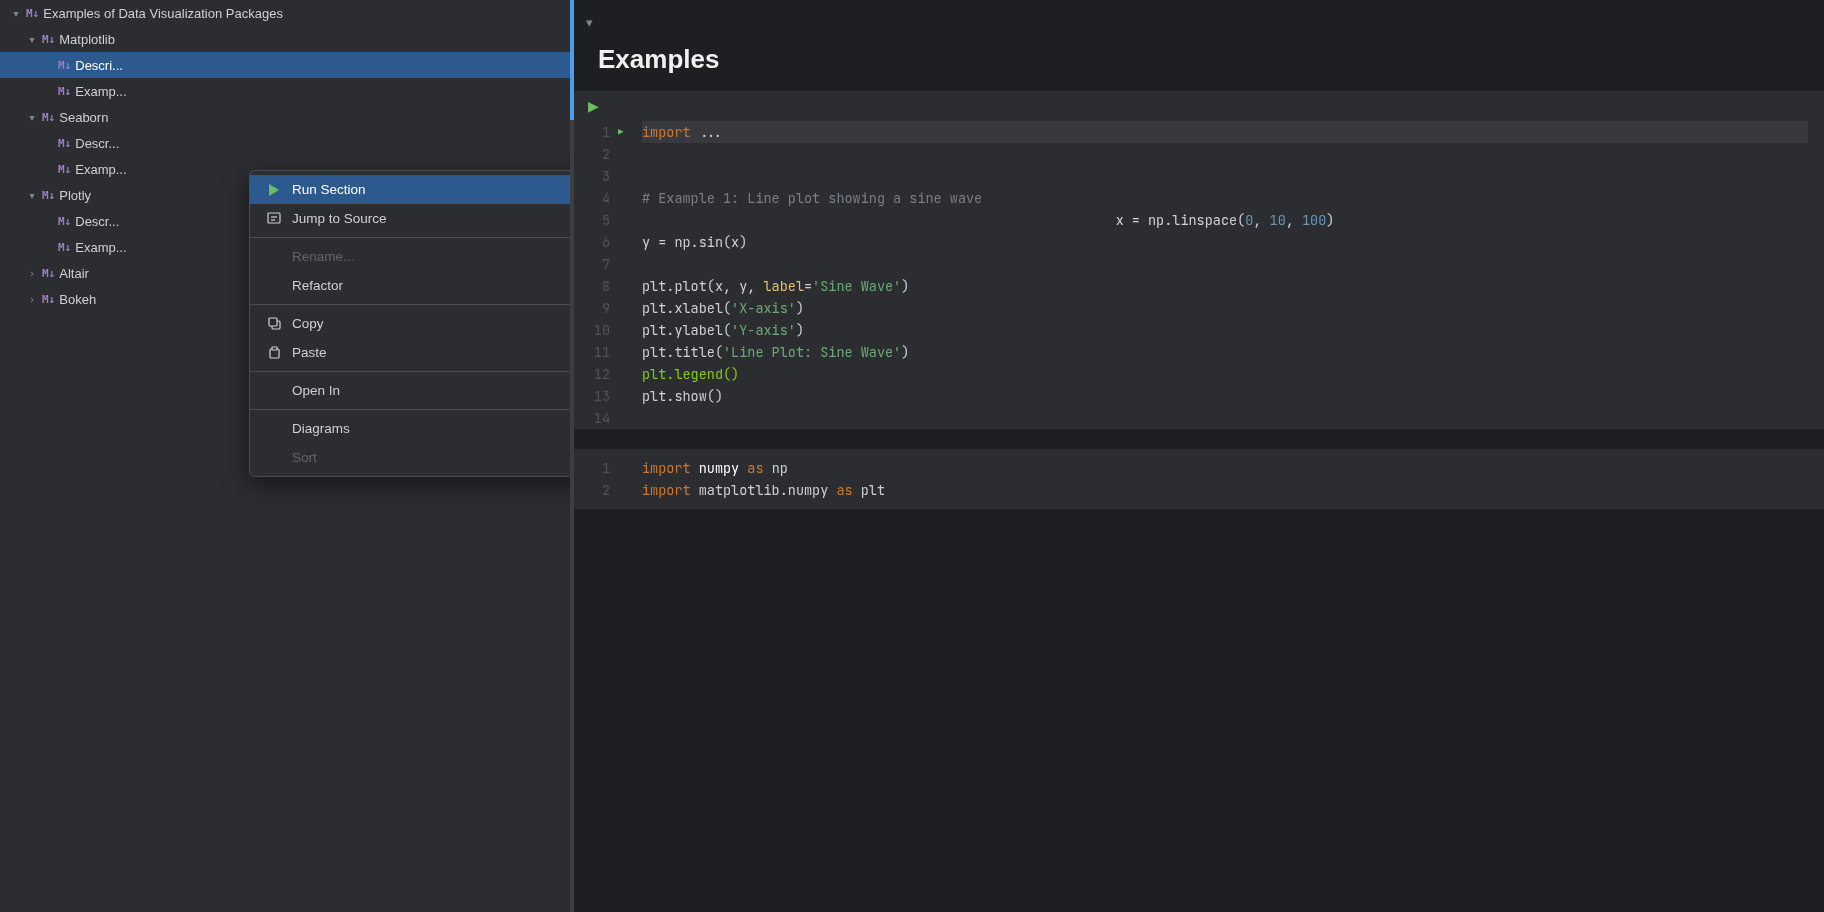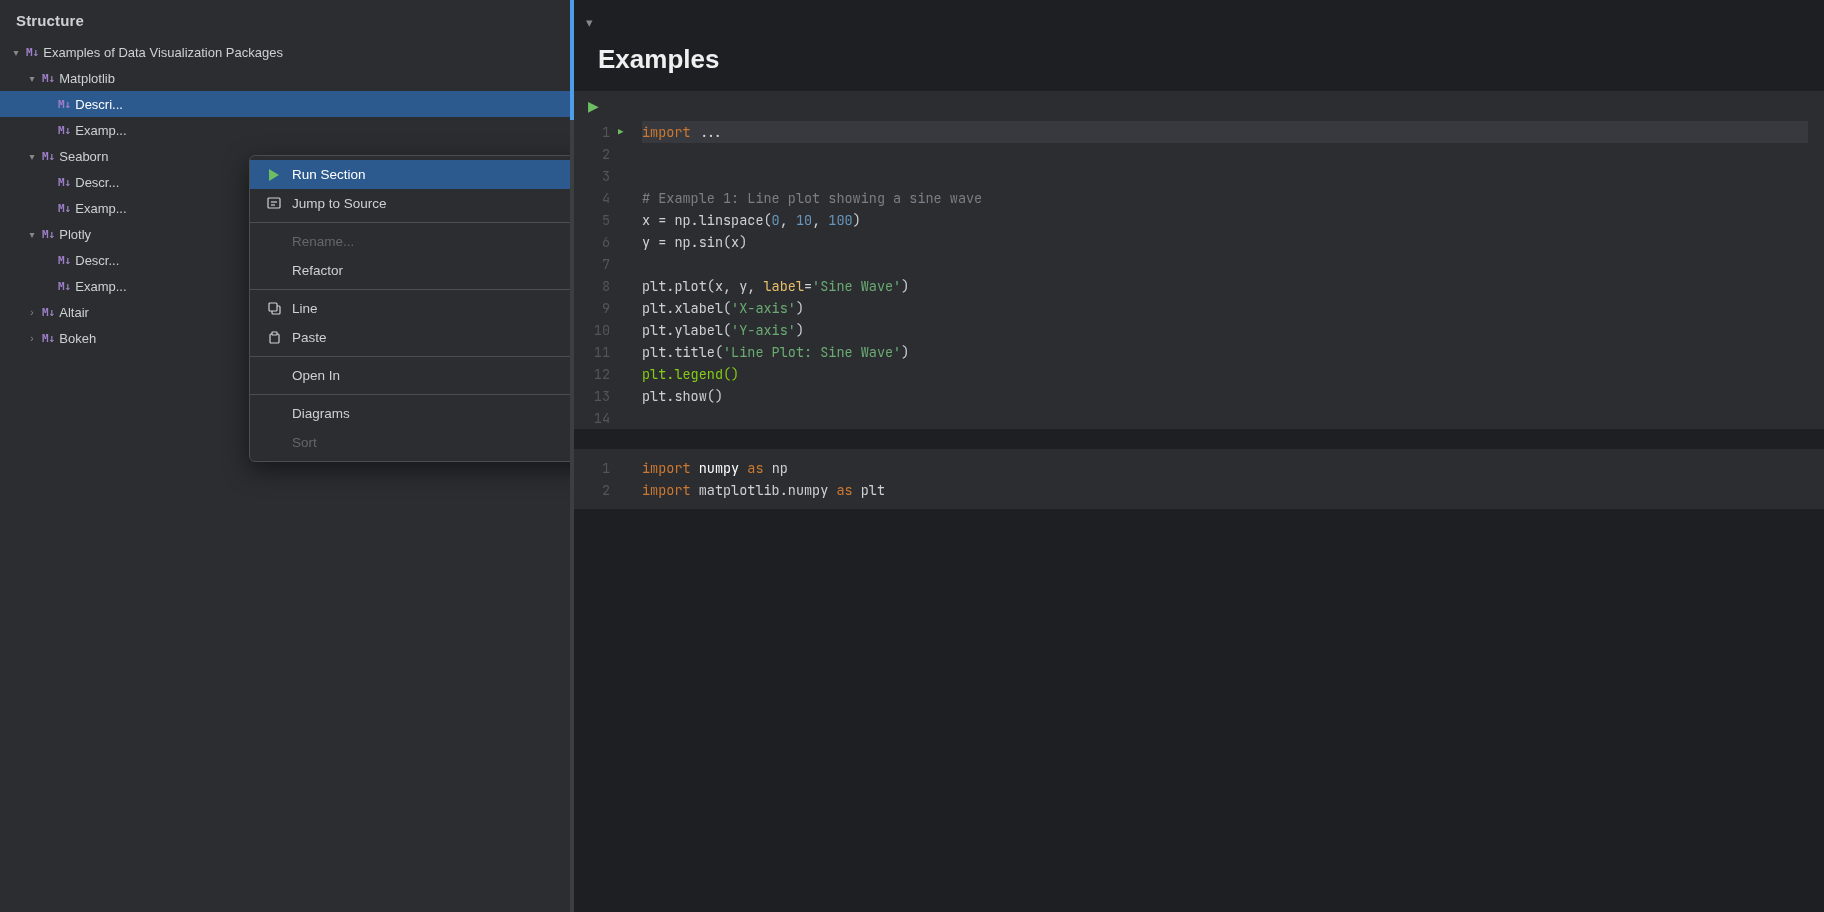--- a/index.html
+++ b/index.html
@@ -81,21 +81,21 @@
     }
 
     
     .indent-0 { padding-left: 8px; }
     .indent-1 { padding-left: 24px; }
     .indent-2 { padding-left: 40px; }
 
     
     .context-menu-overlay {
       position: absolute;
-      top: 155px;
+      top: 170px;
       left: 220px;
       z-index: 100;
       padding-left: 29px;
     }
 
     .context-menu {
       background: #2b2d30;
       border: 1px solid #4a4d52;
       border-radius: 6px;
       width: 360px;
@@ -180,21 +180,20 @@
 
     
     ::-webkit-scrollbar { width: 6px; height: 6px; }
     ::-webkit-scrollbar-track { background: transparent; }
     ::-webkit-scrollbar-thumb { background: #4a4d52; border-radius: 3px; }
   </style>
 </head>
 <body>
 
 <div class="sidebar">
-  <div class="sidebar-title">Structure</div>
   <div class="tree">
 
     <div class="tree-item indent-0">
       <span class="chevron">▾</span>
       <span class="md-icon">M↓</span>
       <span class="item-label">Examples of Data Visualization Packages</span>
     </div>
 
     <div class="tree-item indent-1">
       <span class="chevron">▾</span>
@@ -297,21 +296,21 @@
       <div class="menu-separator"></div>
 
 
       <div class="menu-item">
         <span class="menu-icon">
           <svg width="13" height="13" viewBox="0 0 13 13" fill="none">
             <rect x="4" y="4" width="8" height="8" rx="1" stroke="#cdd1d5" stroke-width="1.2" fill="none"></rect>
             <rect x="1" y="1" width="8" height="8" rx="1" stroke="#cdd1d5" stroke-width="1.2" fill="#2b2d30"></rect>
           </svg>
         </span>
-        <span>Line</span>
+        <span>Copy</span>
         <span class="shortcut">⌘C</span>
       </div>
 
       <div class="menu-item">
         <span class="menu-icon">
           <svg width="13" height="13" viewBox="0 0 13 13" fill="none">
             <rect x="2" y="3" width="9" height="9" rx="1" stroke="#cdd1d5" stroke-width="1.2" fill="none"></rect>
             <rect x="4" y="1" width="5" height="3" rx="0.5" stroke="#cdd1d5" stroke-width="1.2" fill="#2b2d30"></rect>
           </svg>
         </span>
@@ -398,21 +397,21 @@
           <div style="height:22px;"></div>
             <div style="height:22px;"></div>
             <div style="height:22px;"></div>
           <div style="height:22px;"></div>
         </div>
         <div style="flex:1; padding: 0 16px 8px 4px; color:#cdd1d5;">
           <div style="height:22px; white-space:pre; background:#37393e; padding-right:4px;"><span style="color:#cc7832;">import</span> <span style="color:#cdd1d5;">...</span></div>
           <div style="height:22px;"></div>
           <div style="height:22px;"></div>
           <div style="height:22px; white-space:pre;"><span style="color:#7a7e85;"># Example 1: Line plot showing a sine wave</span></div>
-          <div style="height:22px; white-space:pre;"><span style="color:#cdd1d5;">x = np.linspace(</span><span style="color:#6897bb;">0</span><span style="color:#cdd1d5;">, </span><span style="color:#6897bb;">10</span><span style="color:#cdd1d5;">, </span><span style="color:#6897bb;">100</span><span style="color:#cdd1d5;">)</span></div>
+          <div style="height:22px; white-space:pre;text-align:center;"><span style="color:#cdd1d5;">x = np.linspace(</span><span style="color:#6897bb;">0</span><span style="color:#cdd1d5;">, </span><span style="color:#6897bb;">10</span><span style="color:#cdd1d5;">, </span><span style="color:#6897bb;">100</span><span style="color:#cdd1d5;">)</span></div>
           <div style="height:22px; white-space:pre;"><span style="color:#cdd1d5;">y = np.sin(x)</span></div>
           <div style="height:22px;"></div>
           <div style="height:22px; white-space:pre;"><span style="color:#cdd1d5;">plt.plot(x, y, </span><span style="color:#e8bf6a;">label</span><span style="color:#cdd1d5;">=</span><span style="color:#6aab73;">'Sine Wave'</span><span style="color:#cdd1d5;">)</span></div>
           <div style="height:22px; white-space:pre;"><span style="color:#cdd1d5;">plt.xlabel(</span><span style="color:#6aab73;">'X-axis'</span><span style="color:#cdd1d5;">)</span></div>
           <div style="height:22px; white-space:pre;"><span style="color:#cdd1d5;">plt.ylabel(</span><span style="color:#6aab73;">'Y-axis'</span><span style="color:#cdd1d5;">)</span></div>
           <div style="height:22px; white-space:pre;"><span style="color:#cdd1d5;">plt.title(</span><span style="color:#6aab73;">'Line Plot: Sine Wave'</span><span style="color:#cdd1d5;">)</span></div>
           <div style="height:22px; white-space:pre;"><span style="color:#84cc16;">plt.legend()</span></div>
           <div style="height:22px; white-space:pre;"><span style="color:#cdd1d5;">plt.show()</span></div>
         </div>
       </div>

